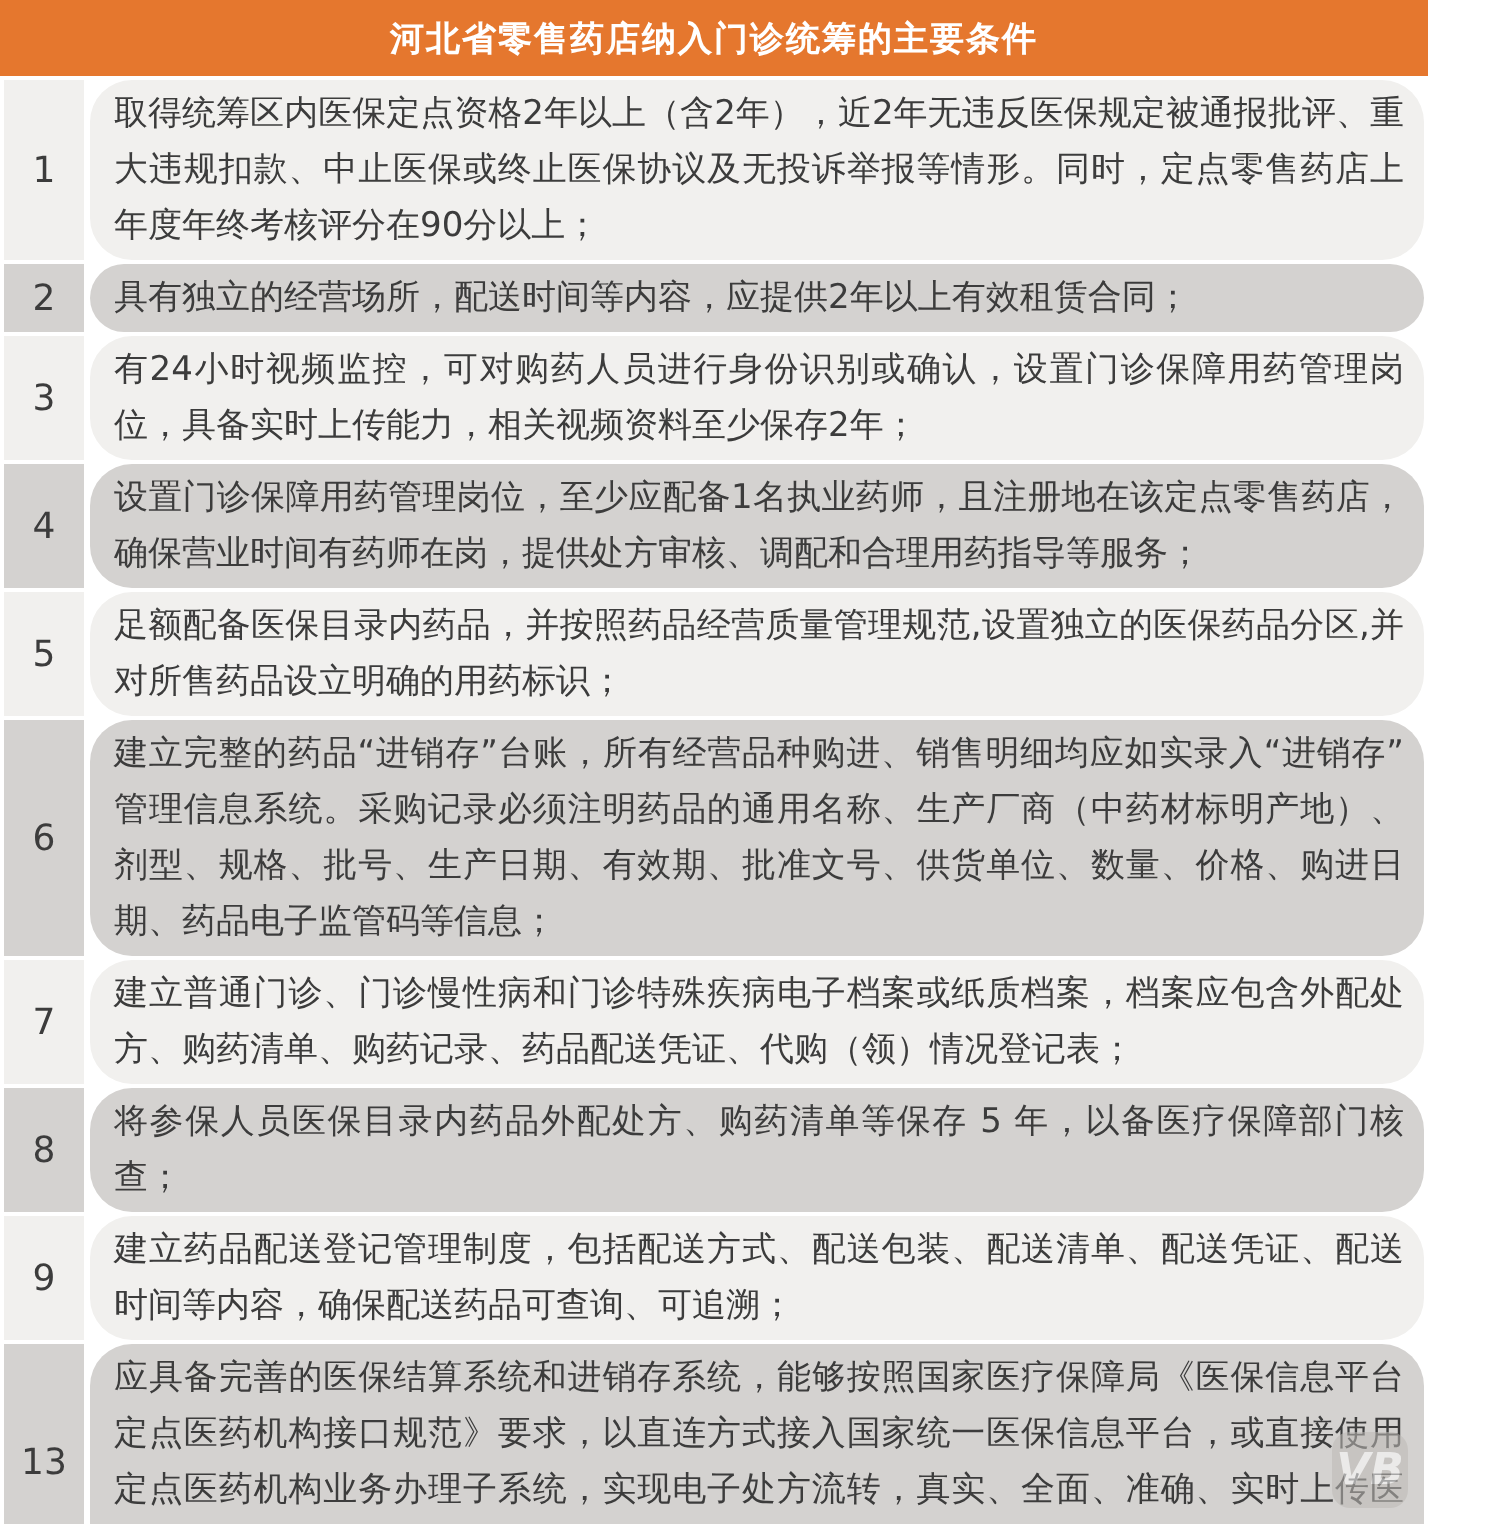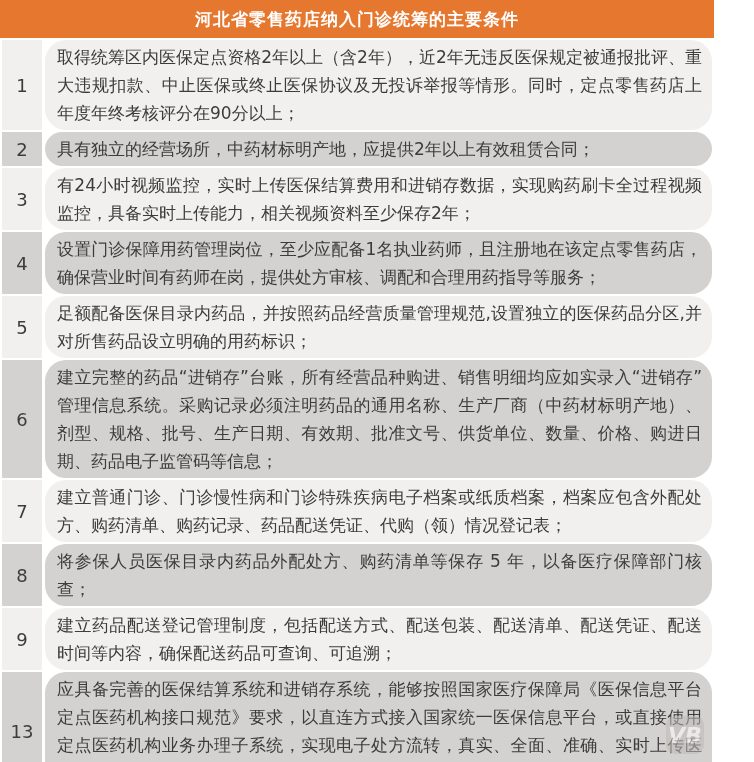--- a/index.html
+++ b/index.html
@@ -101,26 +101,26 @@
   <div class="header">河北省零售药店纳入门诊统筹的主要条件</div>
 
   <div class="rows" id="rows">
   <div class="row light">
     <div class="num">1</div>
     <div class="txt">取得统筹区内医保定点资格2年以上（含2年），近2年无违反医保规定被通报批评、重大违规扣款、中止医保或终止医保协议及无投诉举报等情形。同时，定点零售药店上年度年终考核评分在90分以上；</div>
   </div>
 
   <div class="row dark">
     <div class="num">2</div>
-    <div class="txt">具有独立的经营场所，中药材标明产地，应提供2年以上有效租赁合同；</div>
+    <div class="txt">具有独立的经营场所，配送时间等内容，应提供2年以上有效租赁合同；</div>
   </div>
 
   <div class="row light">
     <div class="num">3</div>
-    <div class="txt">有24小时视频监控，实时上传医保结算费用和进销存数据，实现购药刷卡全过程视频监控，具备实时上传能力，相关视频资料至少保存2年；</div>
+    <div class="txt">有24小时视频监控，可对购药人员进行身份识别或确认，设置门诊保障用药管理岗位，具备实时上传能力，相关视频资料至少保存2年；</div>
   </div>
 
   <div class="row dark">
     <div class="num">4</div>
     <div class="txt">设置门诊保障用药管理岗位，至少应配备1名执业药师，且注册地在该定点零售药店，确保营业时间有药师在岗，提供处方审核、调配和合理用药指导等服务；</div>
   </div>
 
   <div class="row light">
     <div class="num">5</div>
     <div class="txt">足额配备医保目录内药品，并按照药品经营质量管理规范,设置独立的医保药品分区,并对所售药品设立明确的用药标识；</div>

